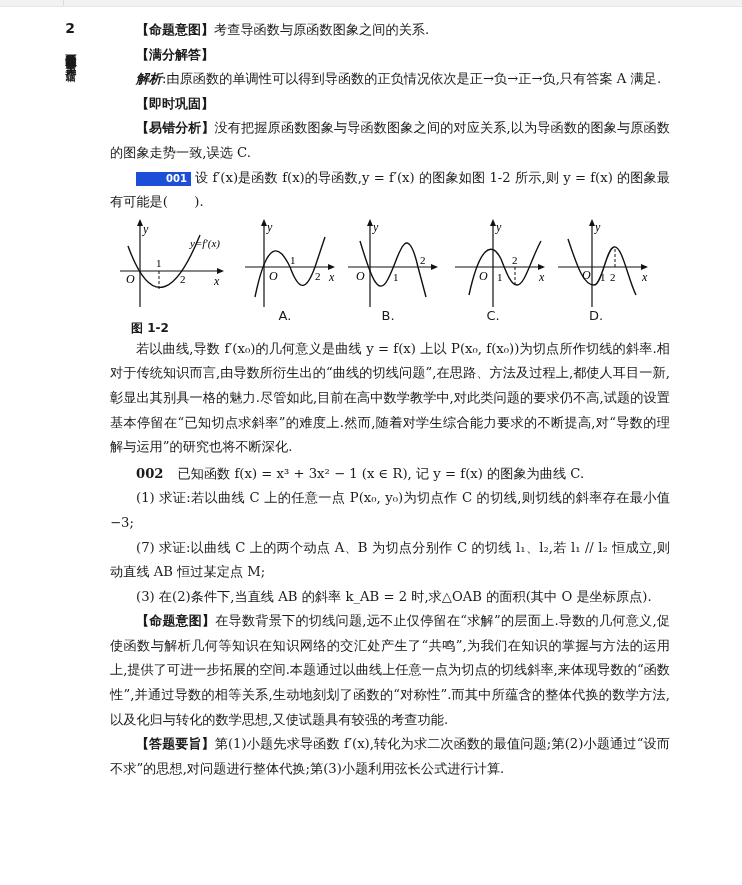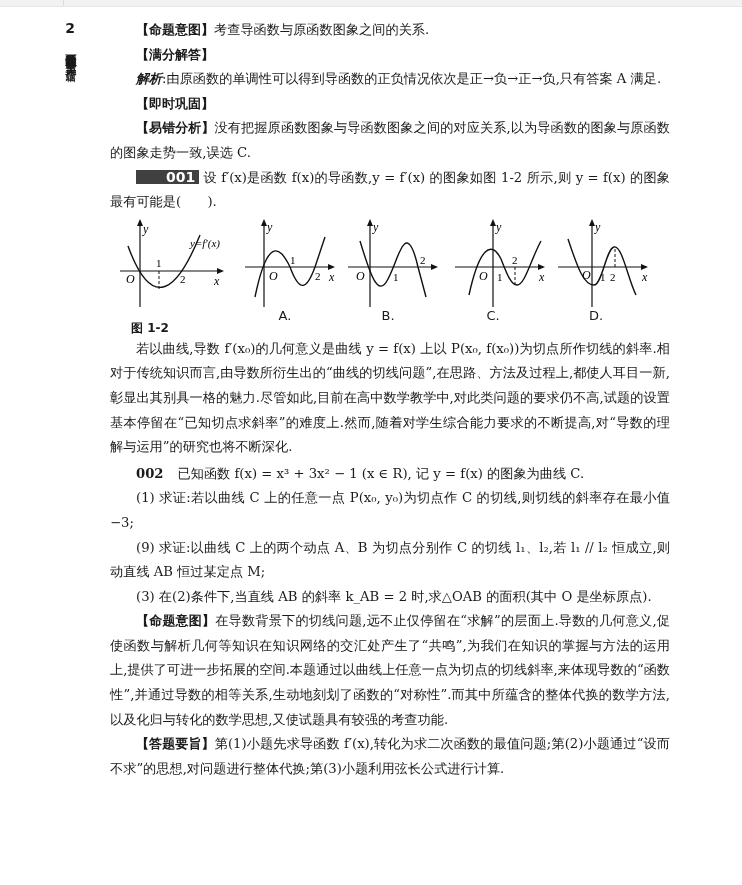--- a/index.html
+++ b/index.html
@@ -22,21 +22,21 @@
   .page-num { font-weight: bold; font-size: 14px; margin-bottom: 10px; display:block; }
   .vtext { writing-mode: vertical-rl; font-size: 11px; font-weight: bold; letter-spacing: 0px; line-height: 12px; display:block; margin: 0 auto; }
   .vtext.small { font-size: 10px; font-weight: normal; margin-top: 8px; }
   .vtext + .vtext { margin-top: 9px; }
 
   .content { position: absolute; left: 110px; top: 18px; width: 560px; font-size: 13.2px; line-height: 24.6px; }
   .p { margin: 0; text-align: justify; text-align-last: left; white-space: normal; }
   .indent { text-indent: 26px; }
   .tag { font-family: "DejaVu Sans", sans-serif; font-weight: bold; font-size: 13px; margin-top: 10px; }
   .math { font-style: italic; font-family: "Liberation Serif", serif; font-size: 14px; }
-  .badge { display:inline-block; background:#404040; color:#fff; font-size:14px; font-family:"DejaVu Sans", sans-serif; font-weight:bold; padding:0 4px; line-height:14px; margin-right:4px; }
+  .badge { display:inline-block; background:#1d4ed8; color:#fff; font-size:10px; font-family:"DejaVu Sans", sans-serif; font-weight:bold; padding:0 4px; line-height:14px; margin-right:4px; }
   .figures { position: relative; height: 118px; margin-top: 4px; }
   .fig { position: absolute; top: 0; }
   .fig svg { display:block; }
   .fig-label { position:absolute; font-size:13px; font-family:"DejaVu Sans", sans-serif; text-align:center; width:100%; }
   .fig-label.bold { font-weight:bold; font-size:12px; }
   .section-title { font-family:"DejaVu Sans", sans-serif; font-weight:bold; font-size:17px; margin: 22px 0 16px 30px; line-height: 28px; }
   .qnum { font-weight:bold; font-family:"DejaVu Serif", serif; margin-right: 14px; }
 </style>
 </head>
 <body>
@@ -159,21 +159,21 @@
     </div>
   </div>
 
 
   <p class="p indent">若以曲线,导数 f′(x₀)的几何意义是曲线 y = f(x) 上以 P(x₀, f(x₀))为切点所作切线的斜率.相对于传统知识而言,由导数所衍生出的“曲线的切线问题”,在思路、方法及过程上,都使人耳目一新,彰显出其别具一格的魅力.尽管如此,目前在高中数学教学中,对此类问题的要求仍不高,试题的设置基本停留在“已知切点求斜率”的难度上.然而,随着对学生综合能力要求的不断提高,对“导数的理解与运用”的研究也将不断深化.</p>
 
   <p class="p indent" style="margin-top:2px;">
     <span class="qnum">002</span><span>已知函数 f(x) = x³ + 3x² − 1 (x ∈ R), 记 y = f(x) 的图象为曲线 C.</span>
   </p>
   <p class="p indent">(1) 求证:若以曲线 C 上的任意一点 P(x₀, y₀)为切点作 C 的切线,则切线的斜率存在最小值−3;</p>
-  <p class="p indent">(9) 求证:以曲线 C 上的两个动点 A、B 为切点分别作 C 的切线 l₁、l₂,若 l₁ // l₂ 恒成立,则动直线 AB 恒过某定点 M;</p>
+  <p class="p indent">(7) 求证:以曲线 C 上的两个动点 A、B 为切点分别作 C 的切线 l₁、l₂,若 l₁ // l₂ 恒成立,则动直线 AB 恒过某定点 M;</p>
   <p class="p indent">(3) 在(2)条件下,当直线 AB 的斜率 k_AB = 2 时,求△OAB 的面积(其中 O 是坐标原点).</p>
   <p class="p indent">
     <span class="tag">【命题意图】</span><span>在导数背景下的切线问题,远不止仅停留在“求解”的层面上.导数的几何意义,促使函数与解析几何等知识在知识网络的交汇处产生了“共鸣”,为我们在知识的掌握与方法的运用上,提供了可进一步拓展的空间.本题通过以曲线上任意一点为切点的切线斜率,来体现导数的“函数性”,并通过导数的相等关系,生动地刻划了函数的“对称性”.而其中所蕴含的整体代换的数学方法,以及化归与转化的数学思想,又使试题具有较强的考查功能.</span>
   </p>
   <p class="p indent">
     <span class="tag">【答题要旨】</span><span>第(1)小题先求导函数 f′(x),转化为求二次函数的最值问题;第(2)小题通过“设而不求”的思想,对问题进行整体代换;第(3)小题利用弦长公式进行计算.</span>
   </p>
 </div>
 
 </body></html>

